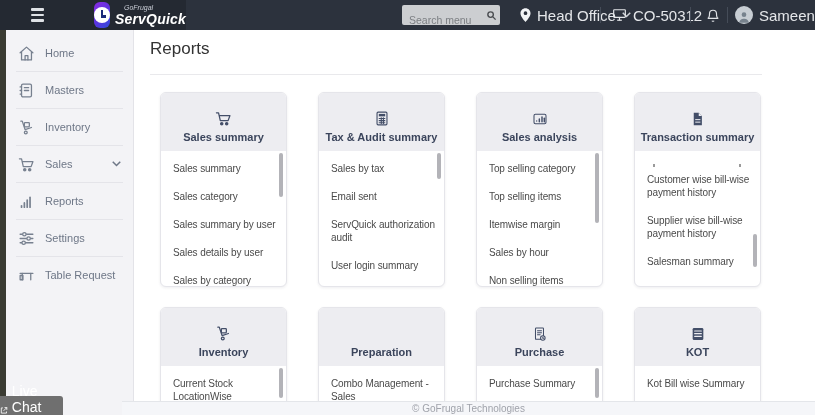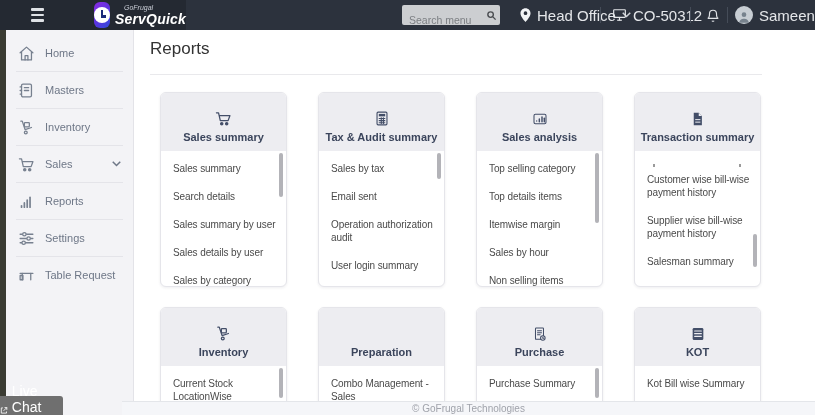--- a/index.html
+++ b/index.html
@@ -266,21 +266,21 @@
             <svg width="17" height="17" viewBox="0 0 24 24" fill="none" stroke="currentColor" stroke-width="1.8" stroke-linecap="round" stroke-linejoin="round">
               <path d="M2 4h3l2.5 11h11L21 8H7"></path>
               <circle cx="9.5" cy="19.5" r="1.6" fill="currentColor"></circle>
               <circle cx="16.5" cy="19.5" r="1.6" fill="currentColor"></circle>
             </svg>
           </span>
       <span class="card-title">Sales summary</span>
     </div>
     <div class="card-list">
           <div class="card-item">Sales summary</div>
-          <div class="card-item">Search details</div>
+          <div class="card-item">Sales category</div>
           <div class="card-item">Sales summary by user</div>
           <div class="card-item">Sales details by user</div>
           <div class="card-item">Sales by category</div>
           <div class="scroll-thumb" style="top: 2px; height: 44px;"></div>
         </div>
   </section>
 
   <section class="card">
     <div class="card-header">
       <span class="c-icon">
@@ -292,42 +292,42 @@
               <line x1="8" y1="18" x2="16" y2="18"></line>
               <line x1="11" y1="11" x2="11" y2="19"></line>
               <line x1="14" y1="11" x2="14" y2="19"></line>
             </svg>
           </span>
       <span class="card-title">Tax &amp; Audit summary</span>
     </div>
     <div class="card-list">
           <div class="card-item">Sales by tax</div>
           <div class="card-item">Email sent</div>
-          <div class="card-item">Operation authorization audit</div>
+          <div class="card-item">ServQuick authorization audit</div>
           <div class="card-item">User login summary</div>
           <div class="scroll-thumb" style="top: 2px; height: 26px;"></div>
         </div>
   </section>
 
   <section class="card">
     <div class="card-header">
       <span class="c-icon">
             <svg width="20" height="16" viewBox="0 0 24 24" fill="none" stroke="currentColor" stroke-width="1.6" stroke-linecap="round" stroke-linejoin="round">
               <rect x="3" y="5" width="18" height="14" rx="2"></rect>
               <circle cx="7" cy="15" r="1" fill="currentColor" stroke="none"></circle>
               <line x1="11" y1="16" x2="11" y2="12" stroke-width="2.2"></line>
               <line x1="15" y1="16" x2="15" y2="9" stroke-width="2.2"></line>
               <line x1="18.5" y1="16" x2="18.5" y2="11" stroke-width="2.2"></line>
             </svg>
           </span>
       <span class="card-title">Sales analysis</span>
     </div>
     <div class="card-list">
           <div class="card-item">Top selling category</div>
-          <div class="card-item">Top details items</div>
+          <div class="card-item">Top selling items</div>
           <div class="card-item">Itemwise margin</div>
           <div class="card-item">Sales by hour</div>
           <div class="card-item">Non selling items</div>
           <div class="scroll-thumb" style="top: 2px; height: 70px;"></div>
         </div>
   </section>
 
   <section class="card">
     <div class="card-header">
       <span class="c-icon">

